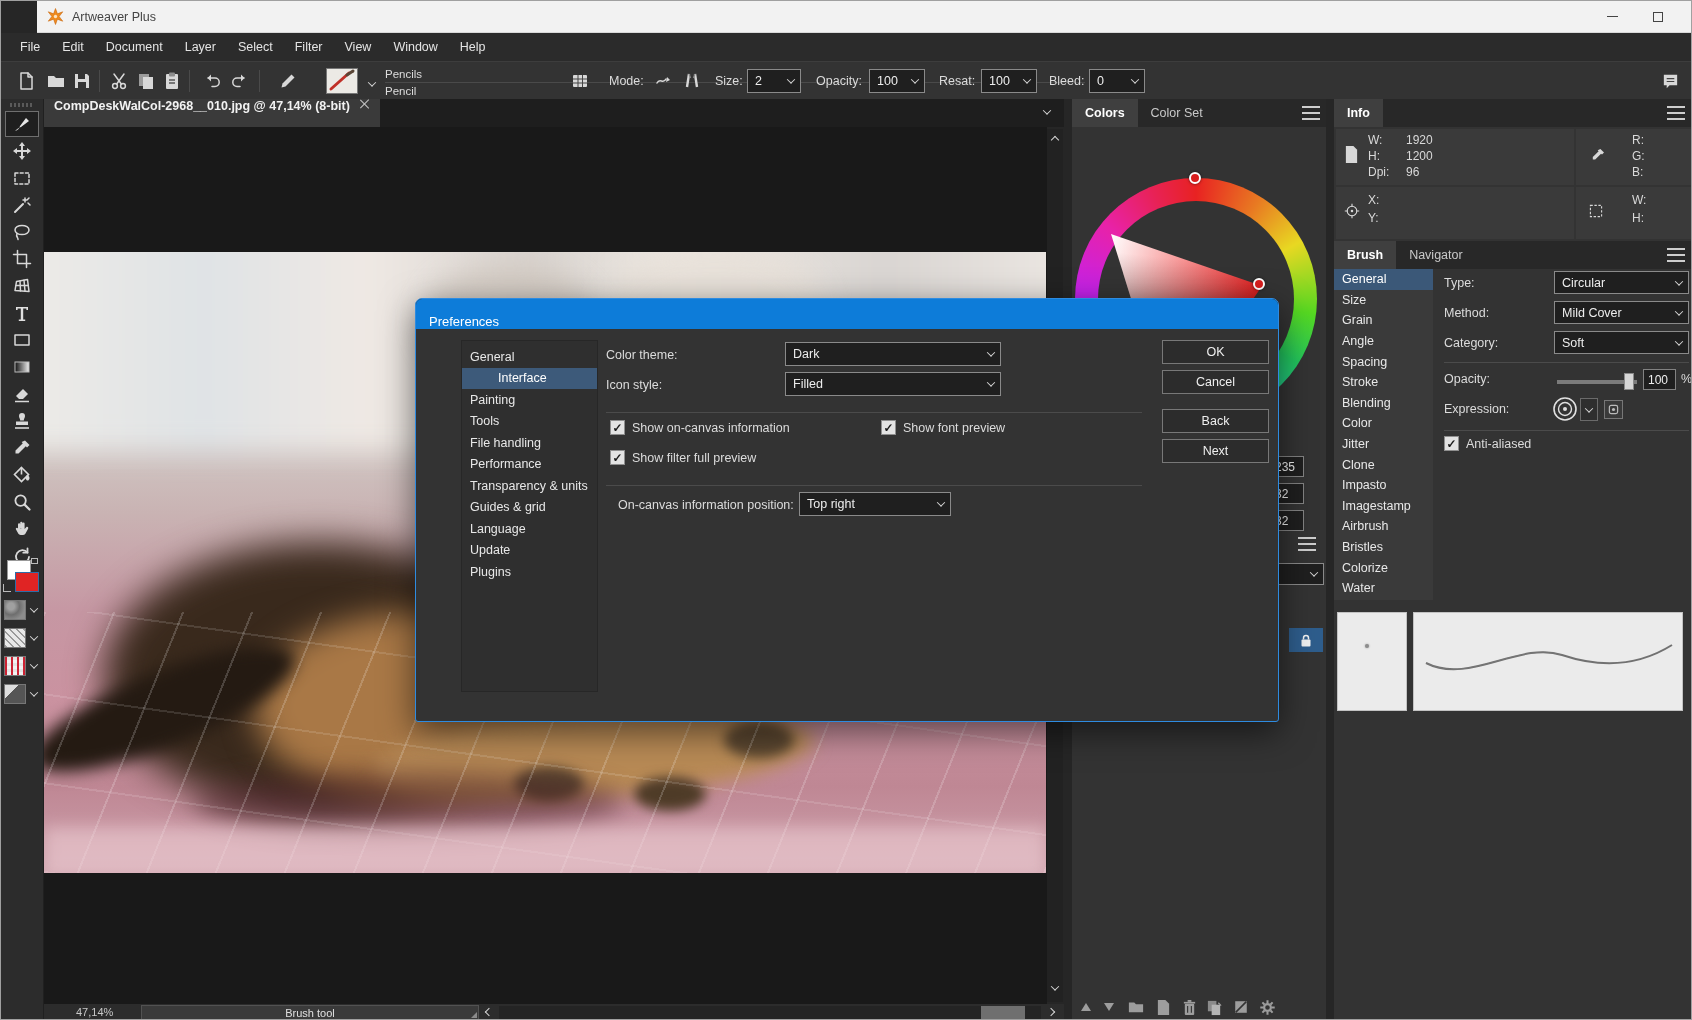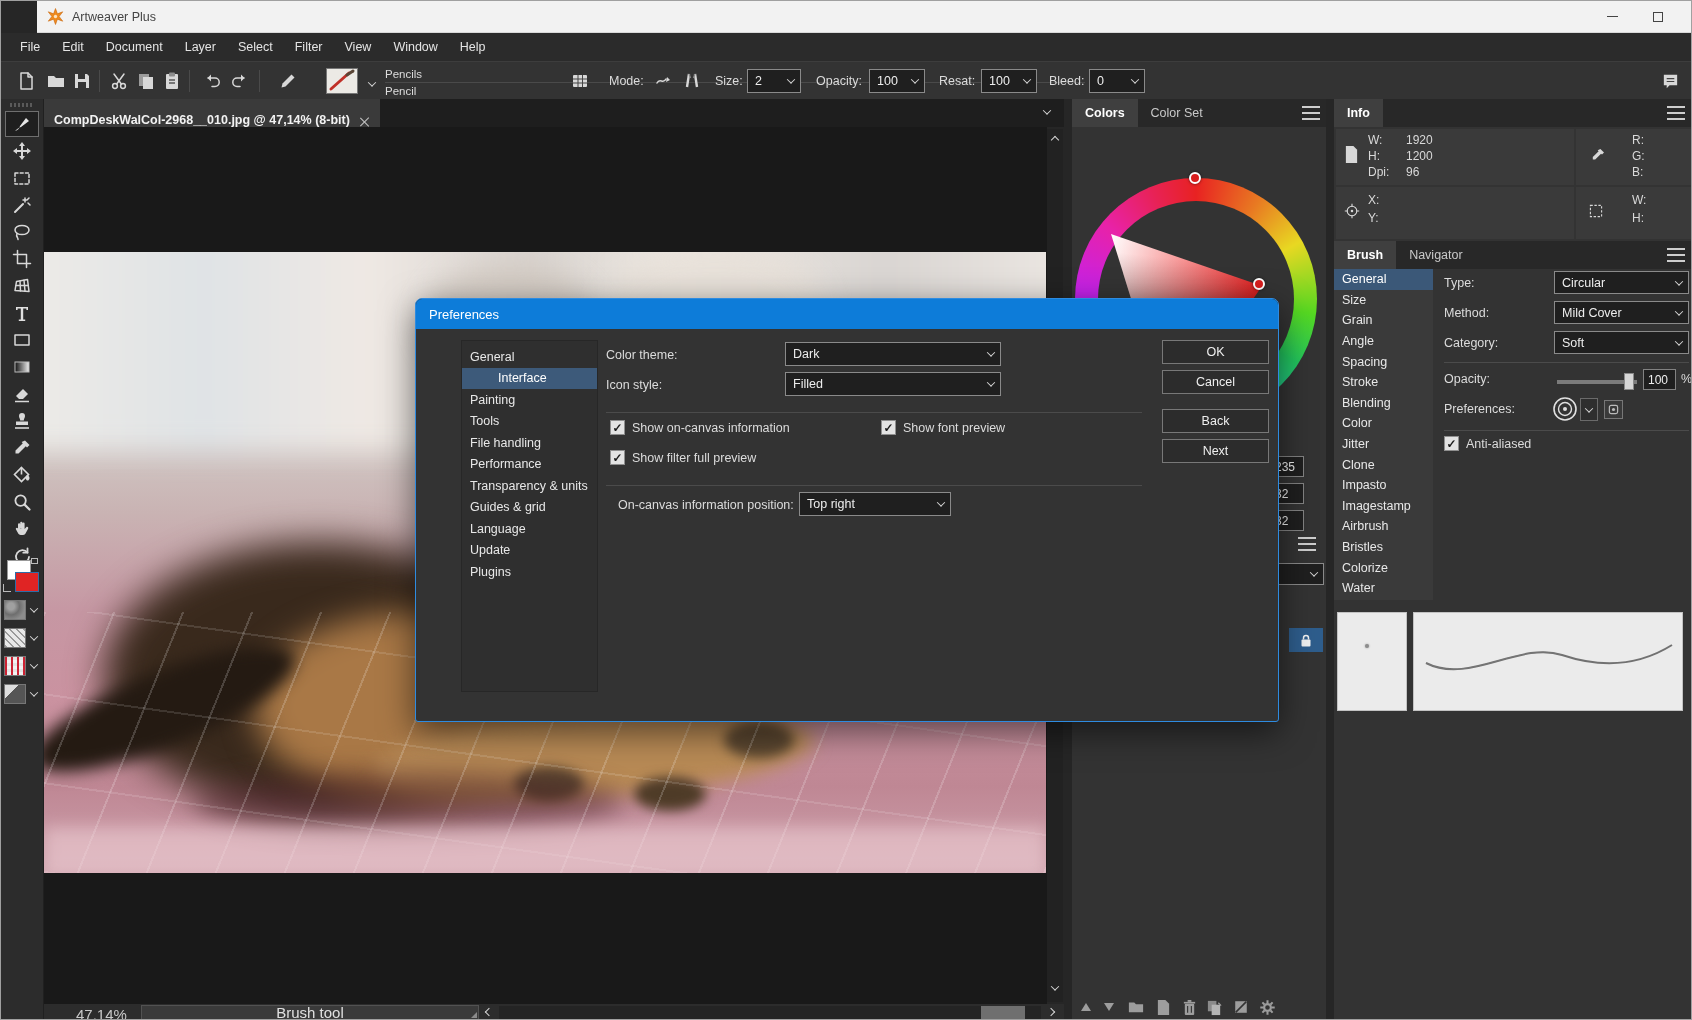--- a/index.html
+++ b/index.html
@@ -44,28 +44,28 @@
   .grip{width:24px;height:4px;margin:4px auto 4px;background:repeating-linear-gradient(90deg,#5a5a5a 0 2px,transparent 2px 4px);}
   .tool{width:34px;height:26px;margin:0 auto 1px;display:flex;align-items:center;justify-content:center;border:1px solid transparent;}
   .tool.selected{background:#1f1f1f;border:1px solid #6f6f6f;}
   .ico{stroke:#d8d8d8;fill:none;stroke-width:1.5;stroke-linecap:round;stroke-linejoin:round;}
   .swatches{position:absolute;left:0;top:459px;width:43px;height:44px;}
   .patrow{position:absolute;left:3px;width:38px;height:22px;display:flex;align-items:center;}
   .patthumb{width:22px;height:20px;border:1px solid #777;flex:none;}
   
   .canvasregion{position:absolute;left:43px;top:0;width:1020px;height:100%;}
   .tabbar{position:absolute;left:0;top:0;width:100%;height:28px;background:#1e1e1e;}
-  .doctab{position:absolute;left:0;top:0;height:28px;background:#3a3a3a;display:flex;align-items:flex-end;
+  .doctab{position:absolute;left:0;top:0;height:28px;background:#3a3a3a;display:flex;align-items:flex-start;
           padding:0 10px;color:#f2f2f2;font-size:12.5px;font-weight:bold;}
   .tabclose{margin-left:10px;position:relative;width:10px;height:10px;opacity:.85;}
   .tabclose::before,.tabclose::after{content:"";position:absolute;left:4px;top:-1px;width:1.4px;height:12px;background:#ddd;}
   .tabclose::before{transform:rotate(45deg);} .tabclose::after{transform:rotate(-45deg);}
   .viewport{position:absolute;left:0;top:28px;width:1003px;height:877px;background:#191919;overflow:hidden;}
   .vscroll{position:absolute;left:1003px;top:30px;width:16px;height:873px;background:#222;}
-  .statusbar{position:absolute;left:0;top:905px;width:1020px;height:17px;background:#2c2c2c;color:#c8c8c8;font-size:15px;}
+  .statusbar{position:absolute;left:0;top:905px;width:1020px;height:17px;background:#2c2c2c;color:#c8c8c8;font-size:11px;}
   .toolbox{position:absolute;left:97px;top:1px;width:338px;height:15px;background:#3a3a3a;border:1px solid #525252;
            display:flex;align-items:center;justify-content:center;color:#e0e0e0;}
   .hgrip{position:absolute;right:1px;bottom:1px;width:0;height:0;border-style:solid;border-width:0 0 6px 6px;border-color:transparent transparent #8a8a8a transparent;}
   .htrack{position:absolute;left:455px;top:2px;width:542px;height:13px;background:#242424;}
   .hthumb{position:absolute;left:482px;top:0;width:44px;height:13px;background:#6f6f6f;}
   
   .photo{position:absolute;left:0;top:125px;width:1002px;height:621px;overflow:hidden;
          background:linear-gradient(180deg,#edeae5 0%,#e0ddd9 16%,#d2cbc7 28%,#c9b3b3 42%,#c697a3 58%,#ca92a0 72%,#bf8794 86%,#cda1ac 100%);}
   .blob{position:absolute;border-radius:50%;filter:blur(14px);}
   .tiles{position:absolute;left:0;bottom:0;width:100%;height:42%;
@@ -90,21 +90,21 @@
   .cb{width:15px;height:15px;background:#e3e3e3;border:1px solid #8f8f8f;display:flex;align-items:center;justify-content:center;flex:none;}
   .cb.on::before{content:"✓";color:#1a1a1a;font-size:12px;font-weight:bold;line-height:1;}
   .sep{position:absolute;height:1px;background:#4b4b4b;}
   .preview{position:absolute;background:#ebebeb;border:1px solid #c2c2c2;}
   .btn{position:absolute;width:107px;height:24px;background:#2c2c2c;border:1px solid #787878;color:#efefef;
        font-size:12.5px;display:flex;align-items:center;justify-content:center;}
   
   .dialog{position:absolute;left:414px;top:297px;width:864px;height:424px;background:#333;
           border:1px solid #2e8be0;border-radius:7px 7px 3px 3px;z-index:30;box-shadow:0 10px 34px rgba(0,0,0,.55);overflow:hidden;}
   .dlg-title{position:absolute;left:0;top:0;width:100%;height:30px;background:#0d7cd9;color:#fff;
-             font-size:13px;display:flex;align-items:center;padding-left:13px;}
+             font-size:13px;display:flex;align-items:flex-end;padding-left:13px;}
   .dlg-nav{position:absolute;left:45px;top:41px;width:137px;height:352px;background:#2f2f2f;border:1px solid #272727;padding-top:5px;}
   .dlg-nav .litem{height:21.5px;background:transparent;}
   .dlg-nav .litem.selected{background:#3d5a7a;padding-left:36px;}
   .triangle-up{width:0;height:0;border:solid;border-width:0 5.5px 8px;border-color:transparent transparent #9d9d9d;}
   .triangle-down{width:0;height:0;border:solid;border-width:8px 5.5px 0;border-color:#9d9d9d transparent transparent;}
   .botico{position:absolute;top:899px;width:20px;height:18px;display:flex;align-items:center;justify-content:center;}
 </style>
 </head>
 <body>
 
@@ -693,21 +693,21 @@
       <div class="sep" style="left:110px;top:263px;width:245px"></div>
 
       <span class="plabel" style="left:110px;top:273px">Opacity:</span>
       <div class="abs" style="left:223px;top:281px;width:80px;height:4px;background:#7b7b7b"></div>
       <div class="abs" style="left:290px;top:274px;width:10px;height:17px;background:#d6d6d6;border:1px solid #8a8a8a"></div>
       <div class="field" style="left:309px;top:270px;width:33px;height:21px">
           <span>100</span>
         </div>
       <span class="plabel" style="left:347px;top:273px">%</span>
 
-      <span class="plabel" style="left:110px;top:303px">Preferences:</span>
+      <span class="plabel" style="left:110px;top:303px">Expression:</span>
       <div class="abs" style="left:218px;top:297px;width:26px;height:26px">
         <svg width="26" height="26" viewBox="0 0 26 26">
             <circle cx="13" cy="13" r="11" fill="none" stroke="#e0e0e0" stroke-width="1.6"></circle>
             <circle cx="13" cy="13" r="6.5" fill="none" stroke="#e0e0e0" stroke-width="1.4"></circle>
             <circle cx="13" cy="13" r="2" fill="#e0e0e0"></circle>
           </svg></div>
       <div class="abs" style="left:246px;top:299px;width:18px;height:23px;display:flex;align-items:center;justify-content:center;border:1px solid #6a6a6a;background:#2e2e2e">
           <span class="chev"></span>
         </div>
       <div class="abs" style="left:270px;top:301px;width:19px;height:19px;border:1px solid #777;background:#3a3a3a;display:flex;align-items:center;justify-content:center">

